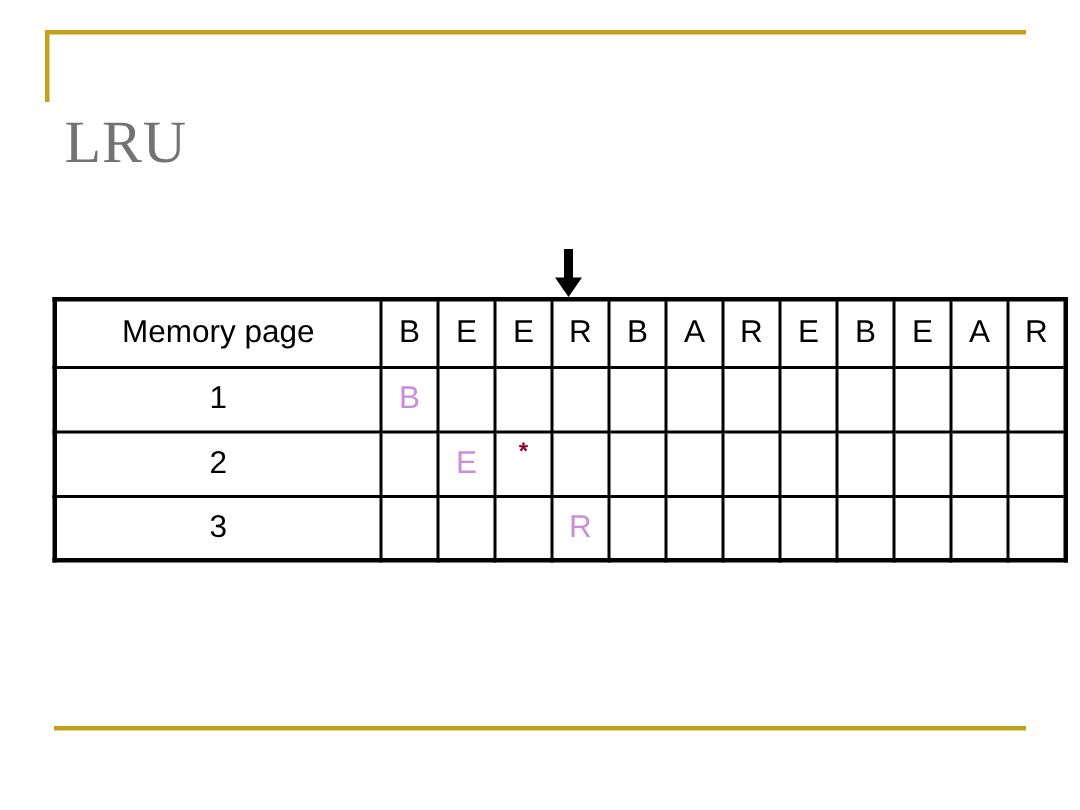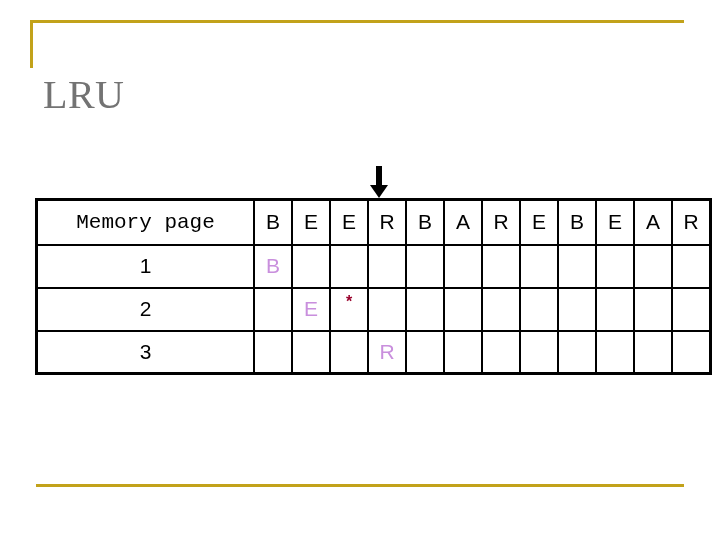--- a/index.html
+++ b/index.html
@@ -82,21 +82,21 @@
     vertical-align: middle;
     background: #ffffff;
   }
   .lru-table tr { height: 43px; }
   .lru-table tr.row-head { height: 45px; }
 
   td.label-cell {
     width: 215px;
     font-size: 21px;
     color: #000000;
-    font-family: Liberation Mono, monospace;
+    font-family: Liberation Sans, sans-serif;
     margin-left: 26px;
   }
   td.row-label {
     width: 215px;
     font-size: 21px;
     color: #000000;
   }
   td.ref-cell {
     width: 36px;
     font-size: 21px;

